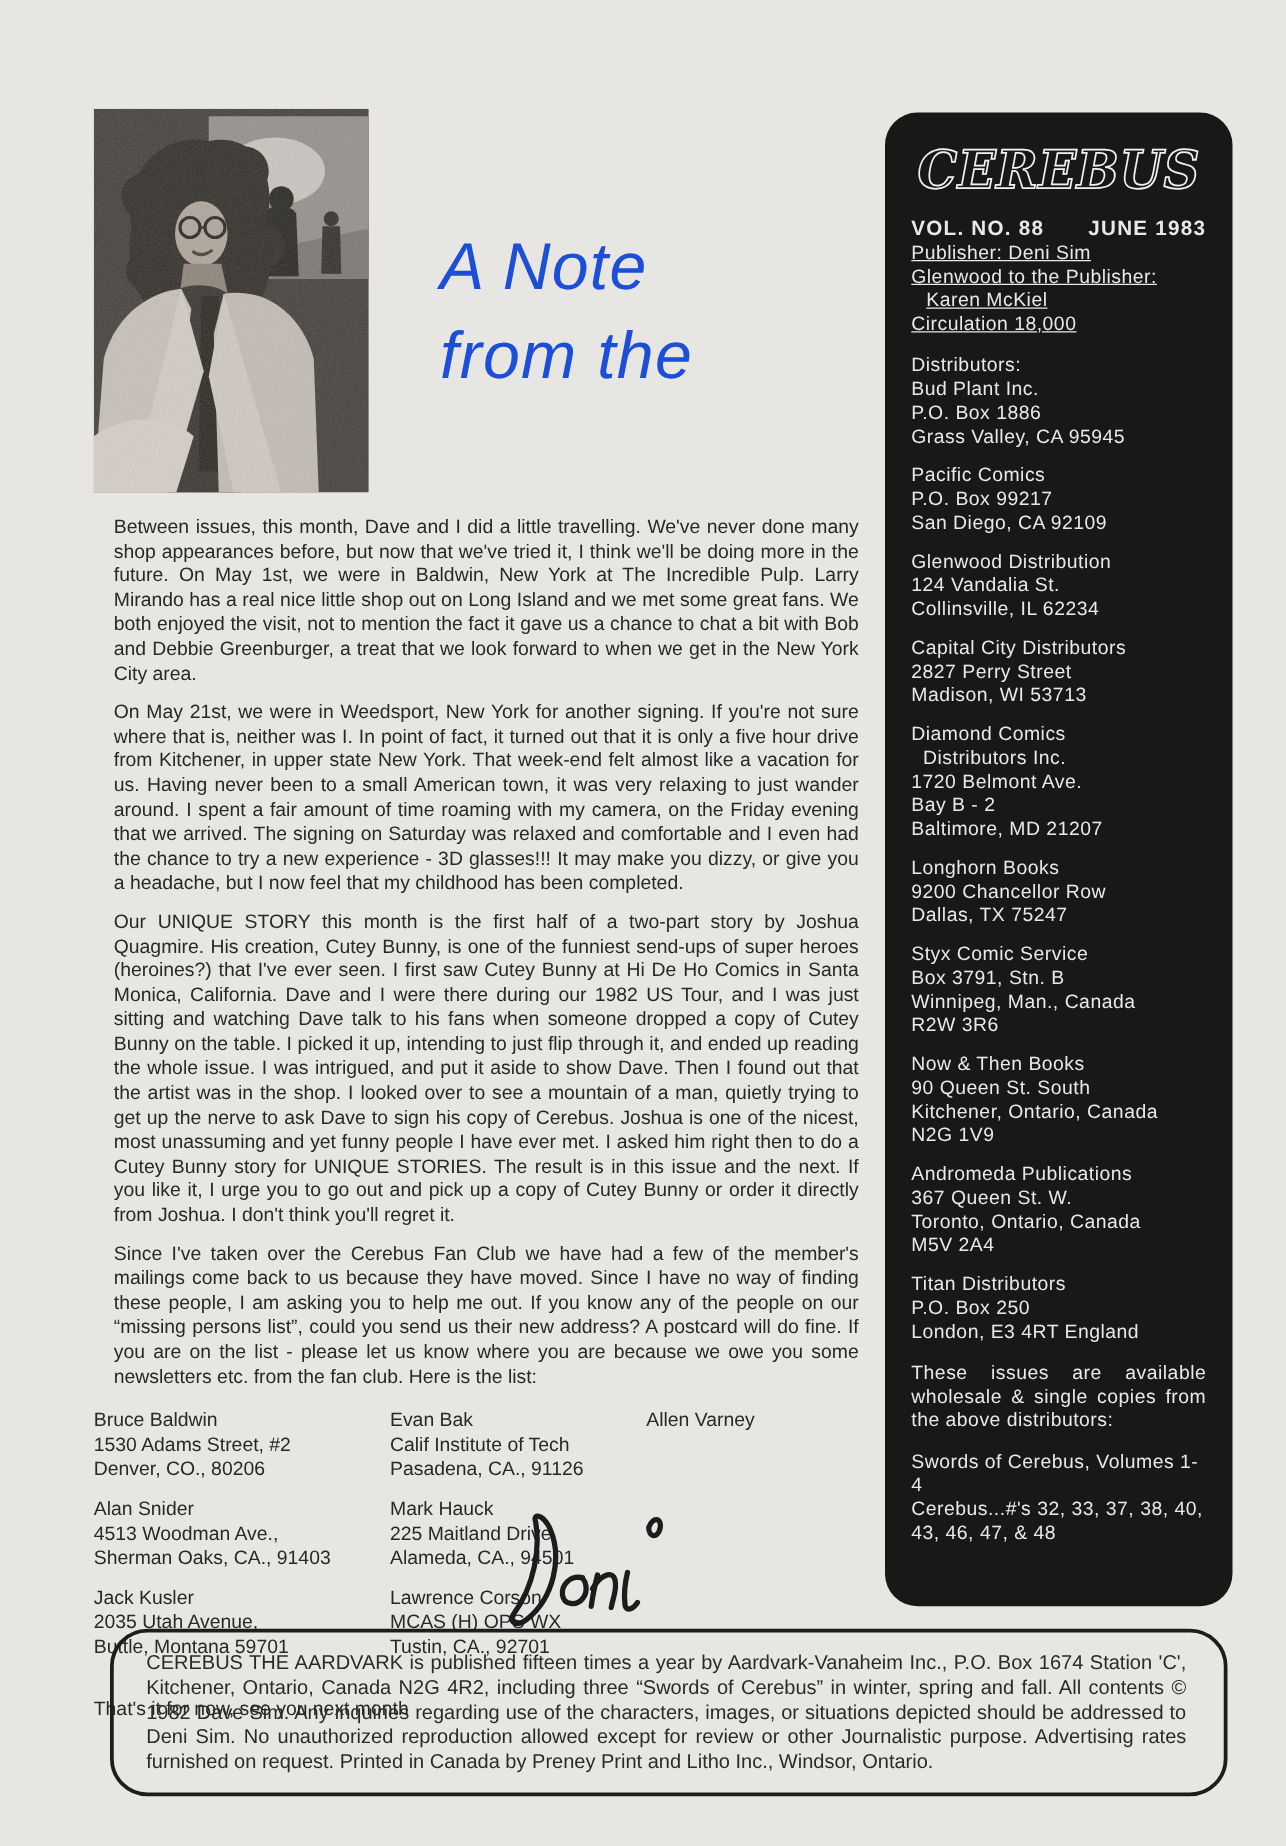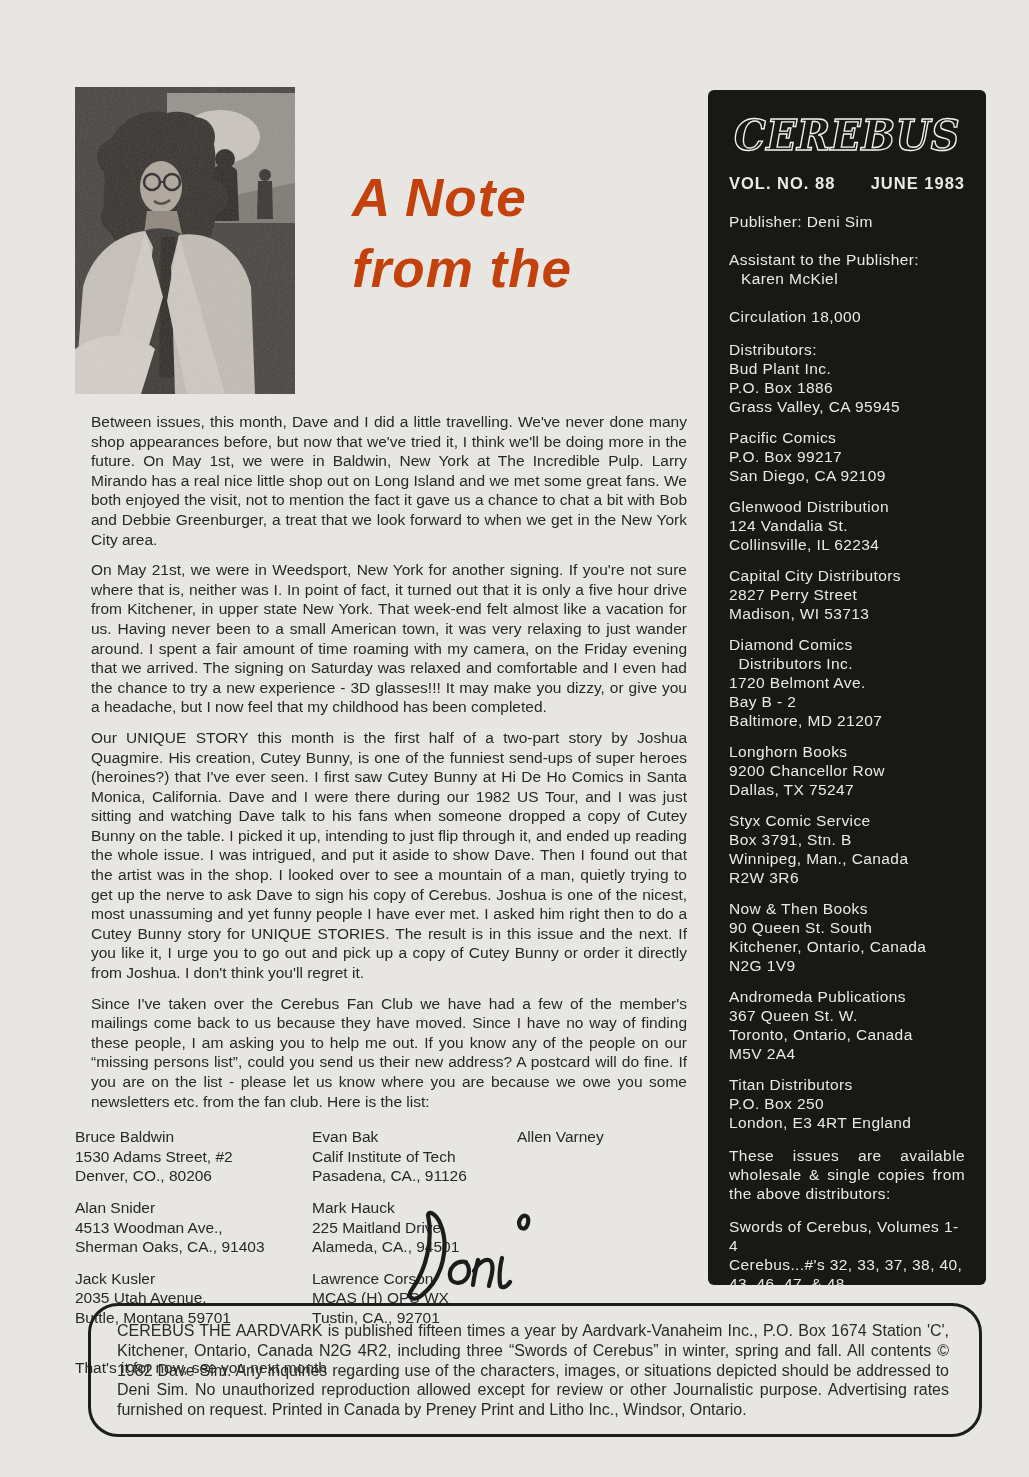--- a/index.html
+++ b/index.html
@@ -10,23 +10,23 @@
     background:#e8e6e2;
     font-family:"Liberation Sans","DejaVu Sans",sans-serif;
     color:#282828;
     overflow:hidden;
   }
   
   .photo{position:absolute;left:75px;top:87px;width:220px;height:307px;}
   .photo svg{display:block;width:100%;height:100%;}
   
   .title{
-    position:absolute;left:352px;top:162px;width:300px;
+    position:absolute;left:352px;top:178px;width:300px;
     font-style:italic;font-size:53px;line-height:71px;
-    letter-spacing:1px;color:#c2410c;font-weight:700;
+    letter-spacing:1px;color:#1d4ed8;font-weight:400;
   }
   
   .bodycol{
     position:absolute;left:75px;top:412px;width:612px;
     font-size:15.5px;line-height:19.6px;text-align:justify;
   }
   .bodycol p{margin:0 0 11px 16px;}
   
   .mp{display:flex;text-align:left;margin-top:16px;}
   .mp-col{box-sizing:border-box;}
@@ -34,29 +34,29 @@
   .mp-col.c2{width:205px;}
   .mp-col.c3{width:170px;}
   .mp-entry{margin:0 0 12px 0;}
   .pre{white-space:pre-wrap;}
   .closing{margin-top:18px;text-align:left;}
   
   .signature{position:absolute;left:398px;top:1205px;width:150px;height:100px;}
   
   .sidebar{
     position:absolute;left:708px;top:90px;width:278px;height:1195px;
-    background:#181816;border-radius:6px;
+    background:#181816;border-radius:26px;
     box-sizing:border-box;padding:20px 21px;
     color:#e9e9e7;font-size:15.5px;line-height:19px;letter-spacing:0.4px;
     overflow:hidden;
   }
   .logo{display:block;width:100%;height:52px;}
   .volrow{display:flex;justify-content:space-between;margin-top:12px;
     font-size:16.5px;font-weight:bold;letter-spacing:1px;}
-  .sb-row{margin-top:19px;}
+  .sb-row{margin-top:0;text-decoration:underline;}
   .sb-indent{padding-left:12px;}
   .sb-heading{margin-top:14px;}
   .dist-entry{margin:12px 0 0 0;}
   .dist-entry:first-of-type{margin-top:0;}
   .sb-note{margin-top:14px;text-align:justify;}
   .sb-avail{margin-top:14px;}
   
   .footer{
     position:absolute;left:88px;top:1303px;width:894px;
     box-sizing:border-box;
@@ -211,21 +211,21 @@
     </svg>
 
     <div class="volrow">
       <span>VOL. NO. 88</span>
       <span>JUNE 1983</span>
     </div>
 
     <div class="sb-row">Publisher:   Deni Sim</div>
 
     <div class="sb-row">
-      <div>Assistant to the Publisher:</div>
+      <div>Glenwood to the Publisher:</div>
       <div class="sb-indent">Karen McKiel</div>
     </div>
 
     <div class="sb-row">Circulation 18,000</div>
 
     <div class="sb-heading">Distributors:</div>
 
     <div>
 
         <div class="dist-entry pre">Bud Plant Inc.

